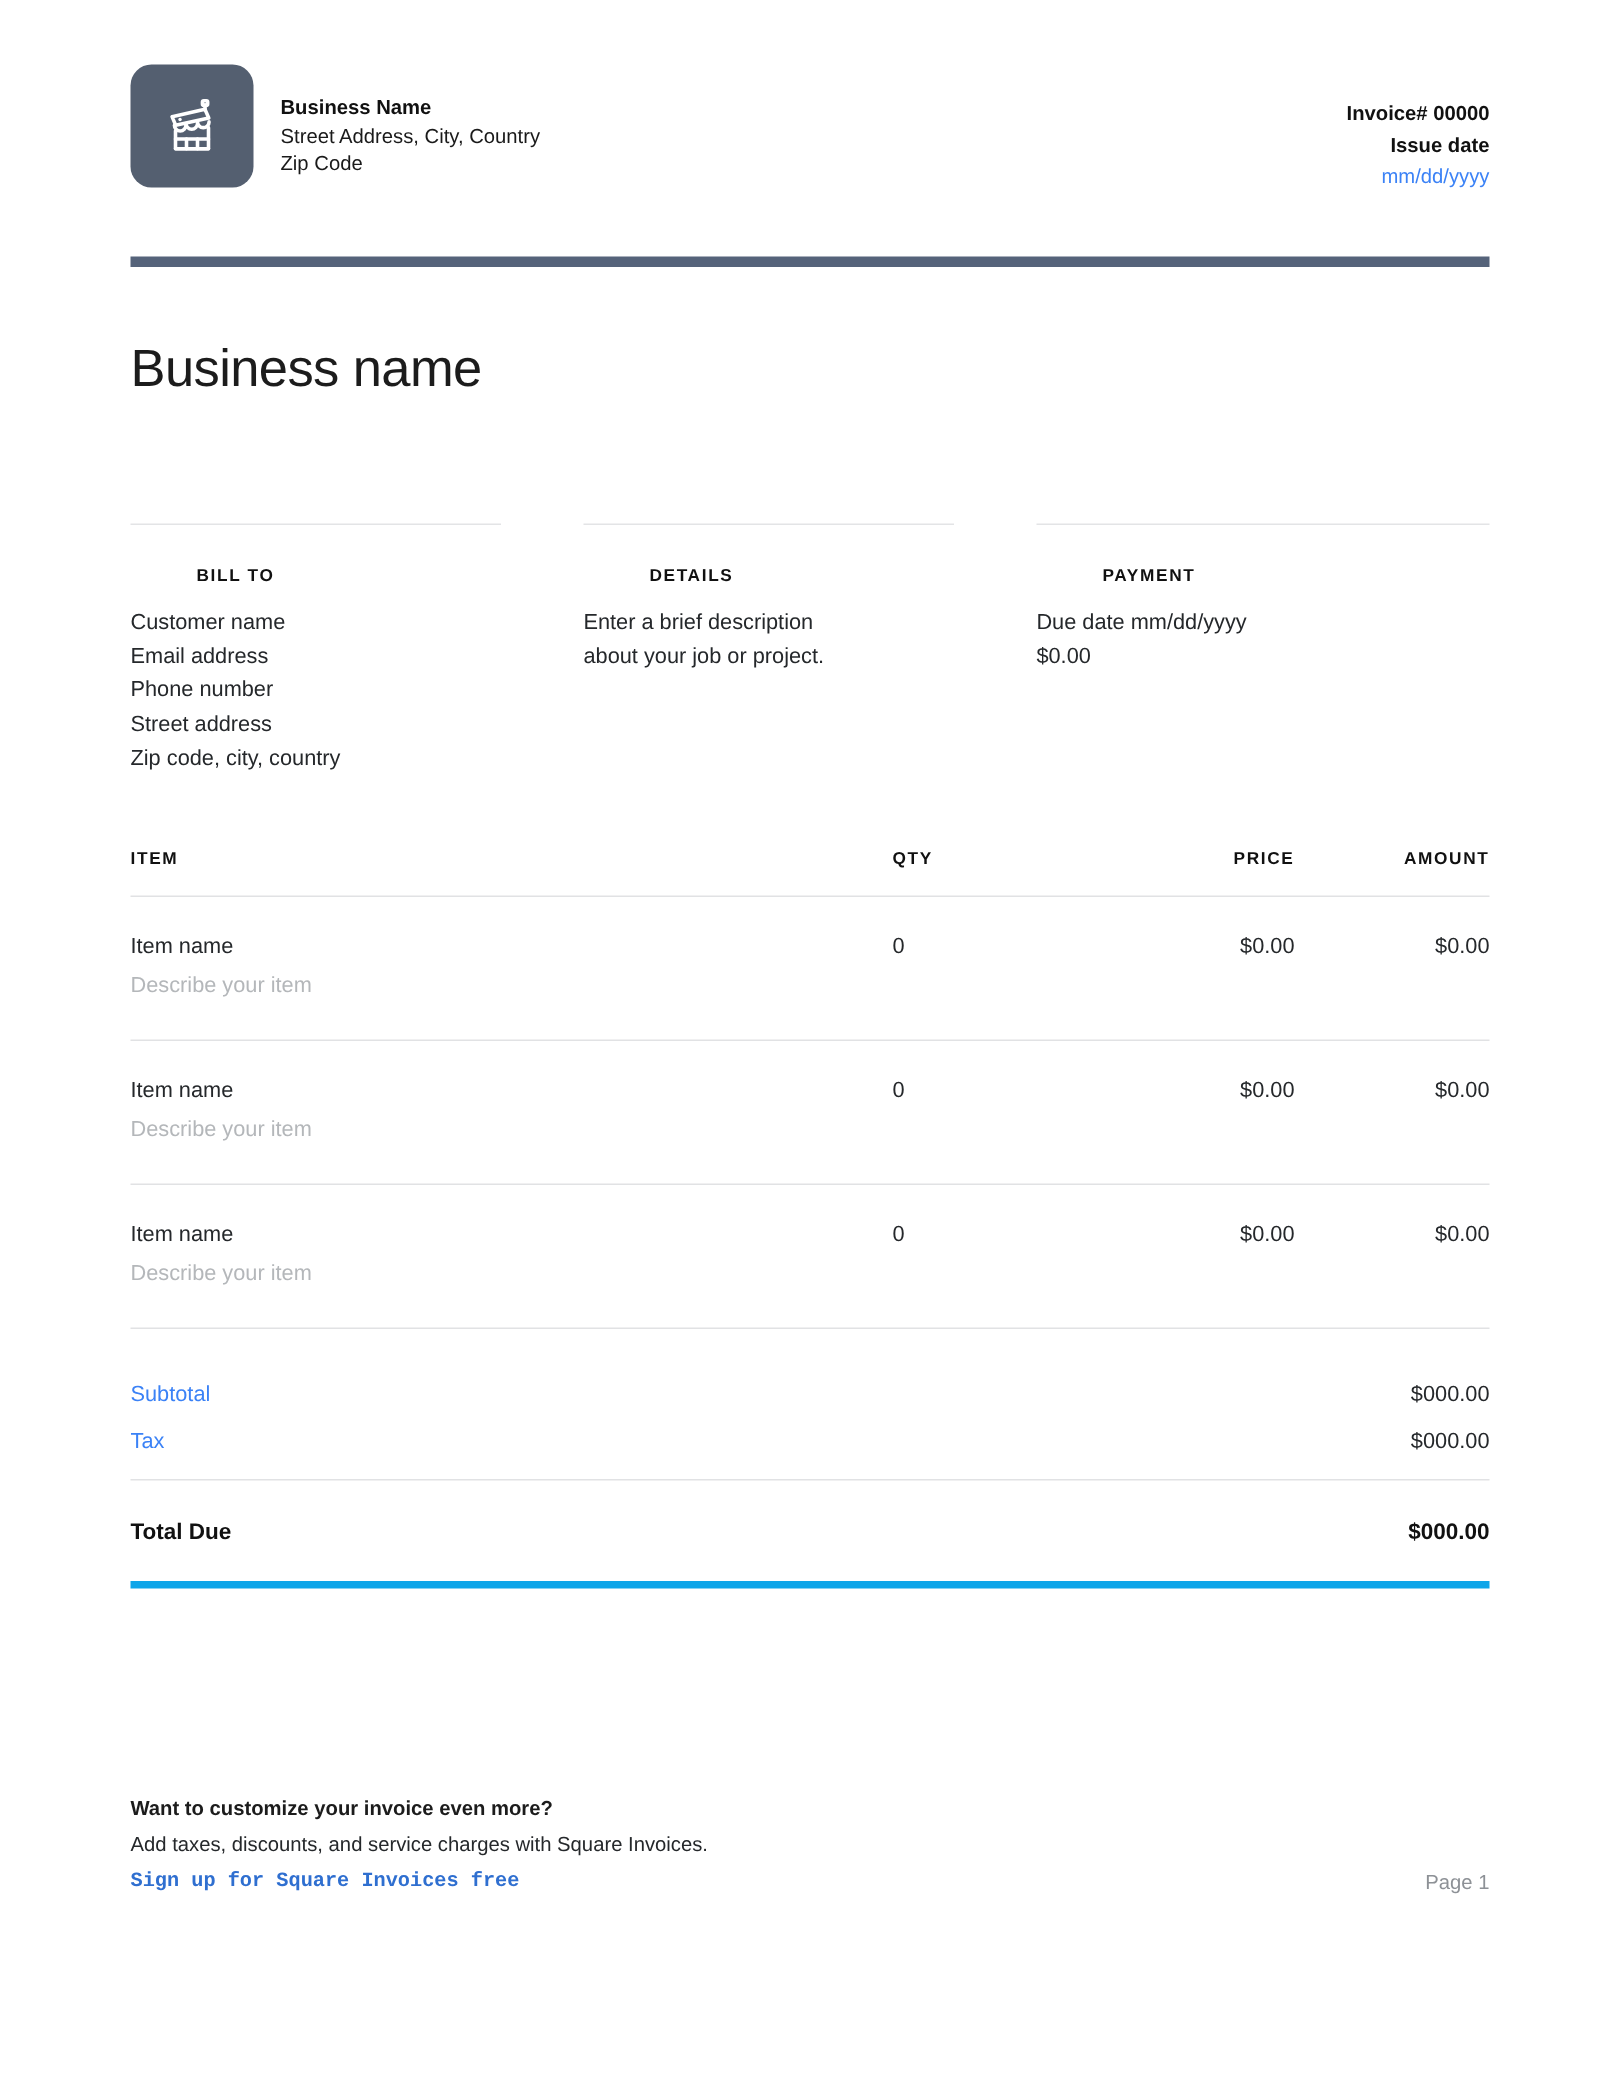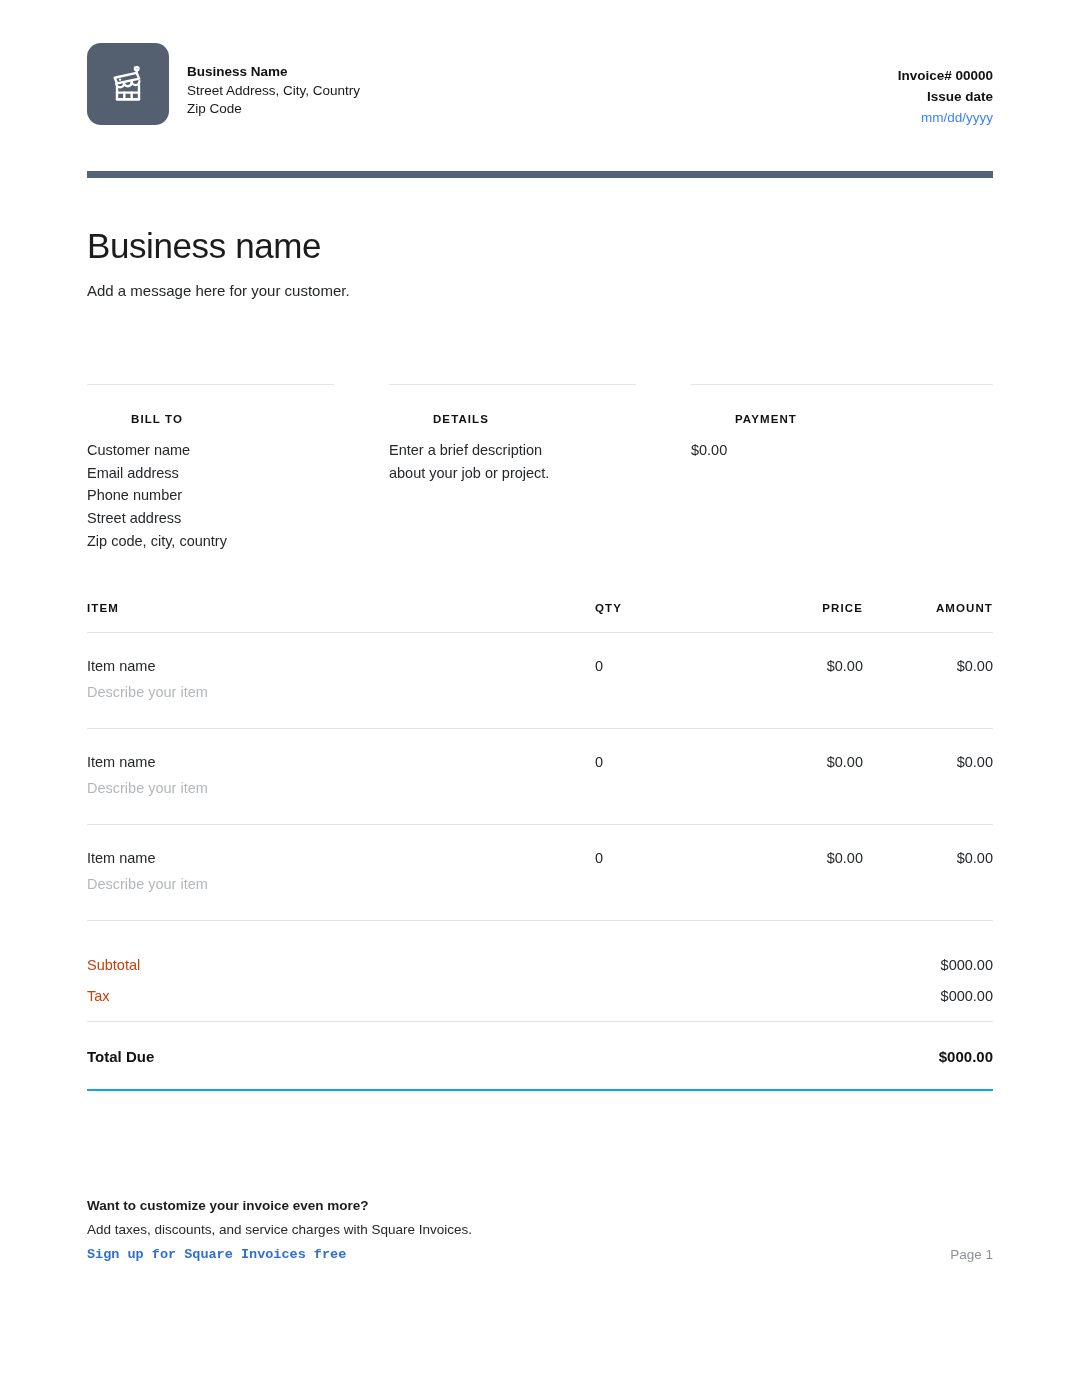--- a/index.html
+++ b/index.html
@@ -204,42 +204,42 @@
     align-items: baseline;
     padding-top: 0;
   }
 
   .totals-row.first { padding-top: 36px; }
   .totals-row.mid   { padding-top: 15px; padding-bottom: 17px; }
 
   .tot-label {
     flex: 1 1 auto;
     font-size: 14.5px;
-    color: #c2410c;
+    color: #3b82f6;
   }
 
   .tot-value {
     width: 130px;
     text-align: right;
     font-size: 14.5px;
     color: #25282b;
   }
 
   .totals-divider {
     height: 1px;
     background: #e1e2e4;
     width: 100%;
   }
 
   .total-due-row {
     display: flex;
     align-items: baseline;
     padding-top: 26px;
     padding-bottom: 24px;
-    border-bottom: 2px solid #0ea5e9;
+    border-bottom: 5px solid #0ea5e9;
   }
 
   .total-due-label {
     flex: 1 1 auto;
     font-size: 15px;
     font-weight: bold;
     color: #111111;
   }
 
   .total-due-value {
@@ -339,21 +339,20 @@
         <div class="meta-issue-label">Issue date</div>
         <div class="meta-issue-value">mm/dd/yyyy</div>
       </div>
 
     </div>
 
     <div class="accent-bar"></div>
 
     <div class="title-block">
       <div class="doc-title">Business name</div>
-      <div class="doc-message">Add a message here for your customer.</div>
     </div>
 
     <div class="info-row">
 
       <div class="info-col">
         <div class="info-rule"></div>
         <div class="info-label">BILL TO</div>
         <div class="info-lines">
           <div>Customer name</div>
           <div>Email address</div>
@@ -369,20 +368,21 @@
         <div class="info-lines">
           <div>Enter a brief description</div>
           <div>about your job or project.</div>
         </div>
       </div>
 
       <div class="info-col">
         <div class="info-rule"></div>
         <div class="info-label">PAYMENT</div>
         <div class="info-lines">
+          <div>Due date mm/dd/yyyy</div>
           <div>$0.00</div>
         </div>
       </div>
 
     </div>
 
     <div class="items">
 
       <div class="items-head">
         <div class="hcell col-item">ITEM</div>

